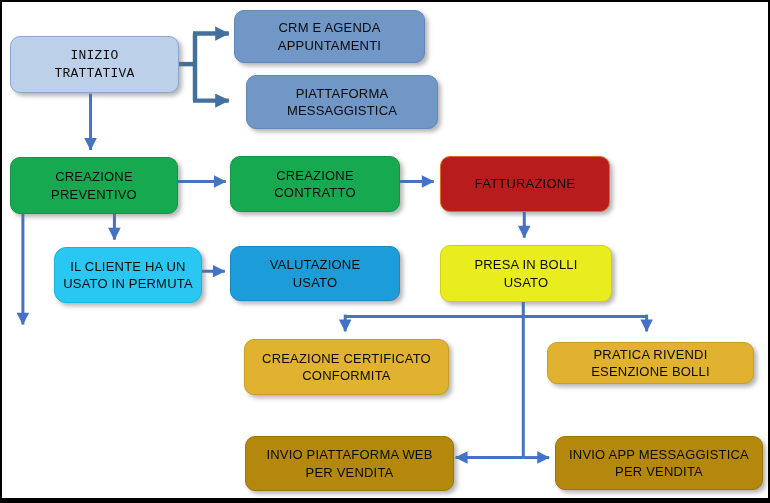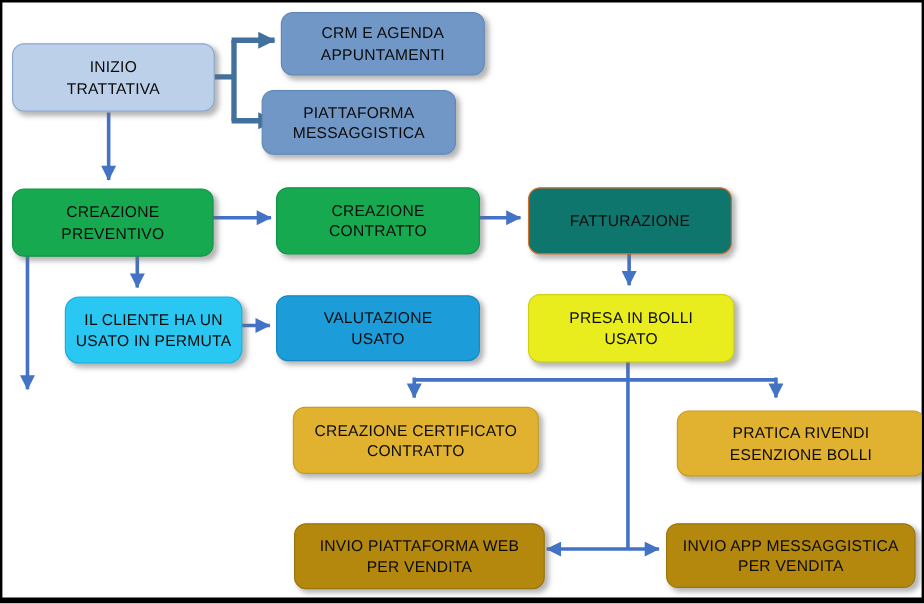--- a/index.html
+++ b/index.html
@@ -22,31 +22,31 @@
     white-space:pre-line;
     font-size:13px;line-height:1.32;letter-spacing:.2px;
     color:#0b0b0b;
     border:1px solid rgba(0,0,0,.18);
     border-radius:10px;
     padding:2px 6px;
     box-shadow:3px 3px 4px rgba(110,110,110,.5);
   }
   
   .n-inizio       {left:8px;   top:34px;  width:169px; height:57px; border-width:1.5px;}
-  .n-crm          {left:232px; top:8px;   width:170px; height:53px;}
-  .n-piattaforma  {left:216px; top:73px;  width:162px; height:54px;}
+  .n-crm          {left:232px; top:8px;   width:191px; height:53px;}
+  .n-piattaforma  {left:244px; top:73px;  width:192px; height:54px;}
   .n-preventivo   {left:8px;   top:155px; width:168px; height:57px;}
   .n-contratto    {left:228px; top:154px; width:170px; height:56px;}
   .n-fatturazione {left:438px; top:154px; width:170px; height:56px;}
   .n-cliente      {left:52px;  top:245px; width:148px; height:56px; border-radius:12px;}
   .n-valutazione  {left:228px; top:244px; width:170px; height:55px;}
   .n-presa        {left:438px; top:243px; width:172px; height:57px;}
   .n-listino      {left:9px;   top:330px; width:169px; height:58px; font-size:14px;}
   .n-certificato  {left:242px; top:337px; width:205px; height:56px;}
-  .n-pratica      {left:545px; top:340px; width:207px; height:55px;margin-left:17px;}
+  .n-pratica      {left:545px; top:340px; width:207px; height:42px;}
   .n-invio-web    {left:243px; top:434px; width:209px; height:55px;}
   .n-invio-app    {left:553px; top:434px; width:208px; height:54px;}
 </style>
 </head>
 <body>
 
 <div class="canvas">
 
   <svg class="edges-svg" viewBox="0 0 770 503" preserveAspectRatio="none">
     <defs>
@@ -72,39 +72,39 @@
     <path d="M21 213 L21 327" fill="none" stroke-width="3" marker-end="url(#mA)" stroke="#4472c4"></path>
 
     <path d="M524 301 L524 462" fill="none" stroke-width="3" stroke="#4472c4"></path>
     <path d="M345 319 L648 319" fill="none" stroke-width="3" stroke="#4472c4"></path>
     <path d="M345 317 L345 334" fill="none" stroke-width="3" marker-end="url(#mA)" stroke="#4472c4"></path>
     <path d="M648 317 L648 334" fill="none" stroke-width="3" marker-end="url(#mA)" stroke="#4472c4"></path>
     <path d="M524 462 L456 462" fill="none" stroke-width="3" marker-end="url(#mA)" stroke="#4472c4"></path>
     <path d="M524 462 L550 462" fill="none" stroke-width="3" marker-end="url(#mA)" stroke="#4472c4"></path>
   </svg>
 
-  <div class="node n-inizio" style="background: rgb(189, 208, 234); border-color: rgb(138, 168, 207);">INIZIO
+  <div class="node n-inizio" style="background: rgb(189, 208, 234); border-color: rgb(138, 168, 207); font-family: Liberation Mono, monospace;">INIZIO
 TRATTATIVA</div>
   <div class="node n-crm" style="background: rgb(112, 151, 198); border-color: rgb(98, 136, 184);">CRM E AGENDA
 APPUNTAMENTI</div>
   <div class="node n-piattaforma" style="background: rgb(112, 151, 198); border-color: rgb(98, 136, 184);">PIATTAFORMA
 MESSAGGISTICA</div>
   <div class="node n-preventivo" style="background: rgb(23, 169, 79); border-color: rgb(18, 149, 74);">CREAZIONE
 PREVENTIVO</div>
   <div class="node n-contratto" style="background: rgb(23, 169, 79); border-color: rgb(18, 149, 74);">CREAZIONE
 CONTRATTO</div>
-  <div class="node n-fatturazione" style="background: #0f766e; border-color: rgb(217, 108, 40);">FATTURAZIONE</div>
+  <div class="node n-fatturazione" style="background: #b91c1c; border-color: rgb(217, 108, 40);">FATTURAZIONE</div>
   <div class="node n-cliente" style="background: rgb(41, 199, 242); border-color: rgb(23, 178, 224);">IL CLIENTE HA UN
 USATO IN PERMUTA</div>
   <div class="node n-valutazione" style="background: rgb(28, 156, 216); border-color: rgb(22, 137, 194);">VALUTAZIONE
 USATO</div>
   <div class="node n-presa" style="background: rgb(234, 237, 29); border-color: rgb(207, 209, 18);">PRESA IN BOLLI
 USATO</div>
   <div class="node n-certificato" style="background: rgb(225, 178, 48); border-color: rgb(201, 156, 35);">CREAZIONE CERTIFICATO
-CONTRATTO</div>
+CONFORMITA</div>
   <div class="node n-pratica" style="background: rgb(225, 178, 48); border-color: rgb(201, 156, 35);">PRATICA RIVENDI
 ESENZIONE BOLLI</div>
   <div class="node n-invio-web" style="background: rgb(179, 136, 13); border-color: rgb(154, 117, 10);">INVIO PIATTAFORMA WEB
 PER VENDITA</div>
   <div class="node n-invio-app" style="background: rgb(179, 136, 13); border-color: rgb(154, 117, 10);">INVIO APP MESSAGGISTICA
 PER VENDITA</div>
 
 </div>
 
 </body></html>

